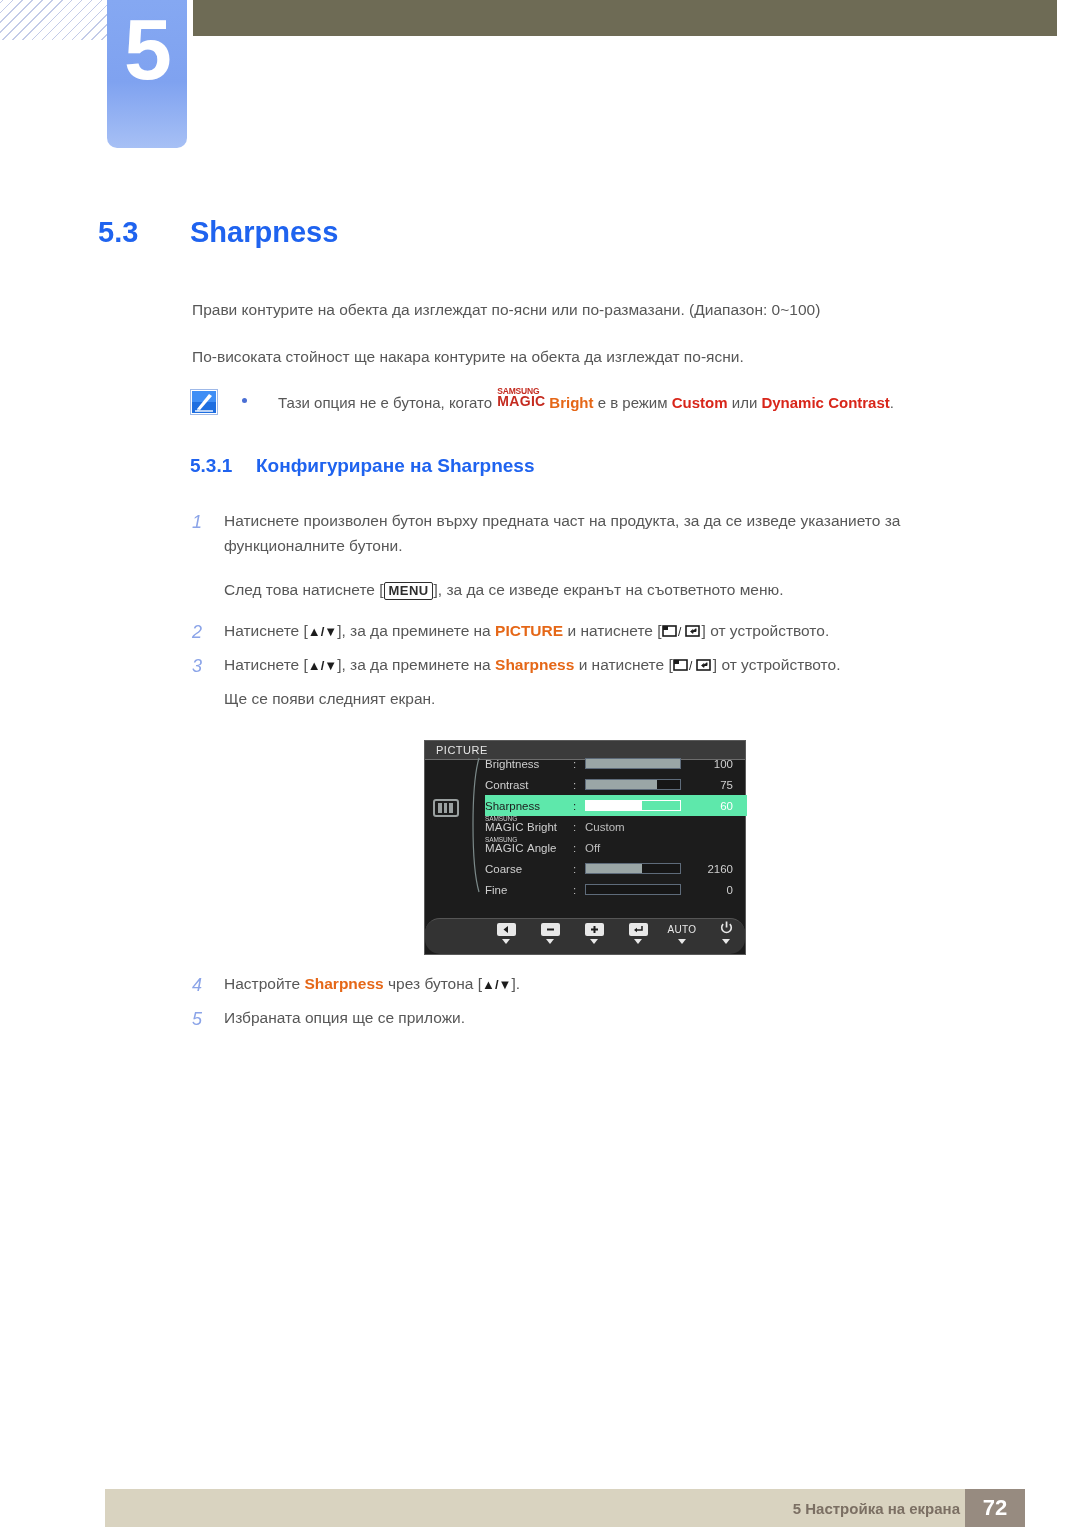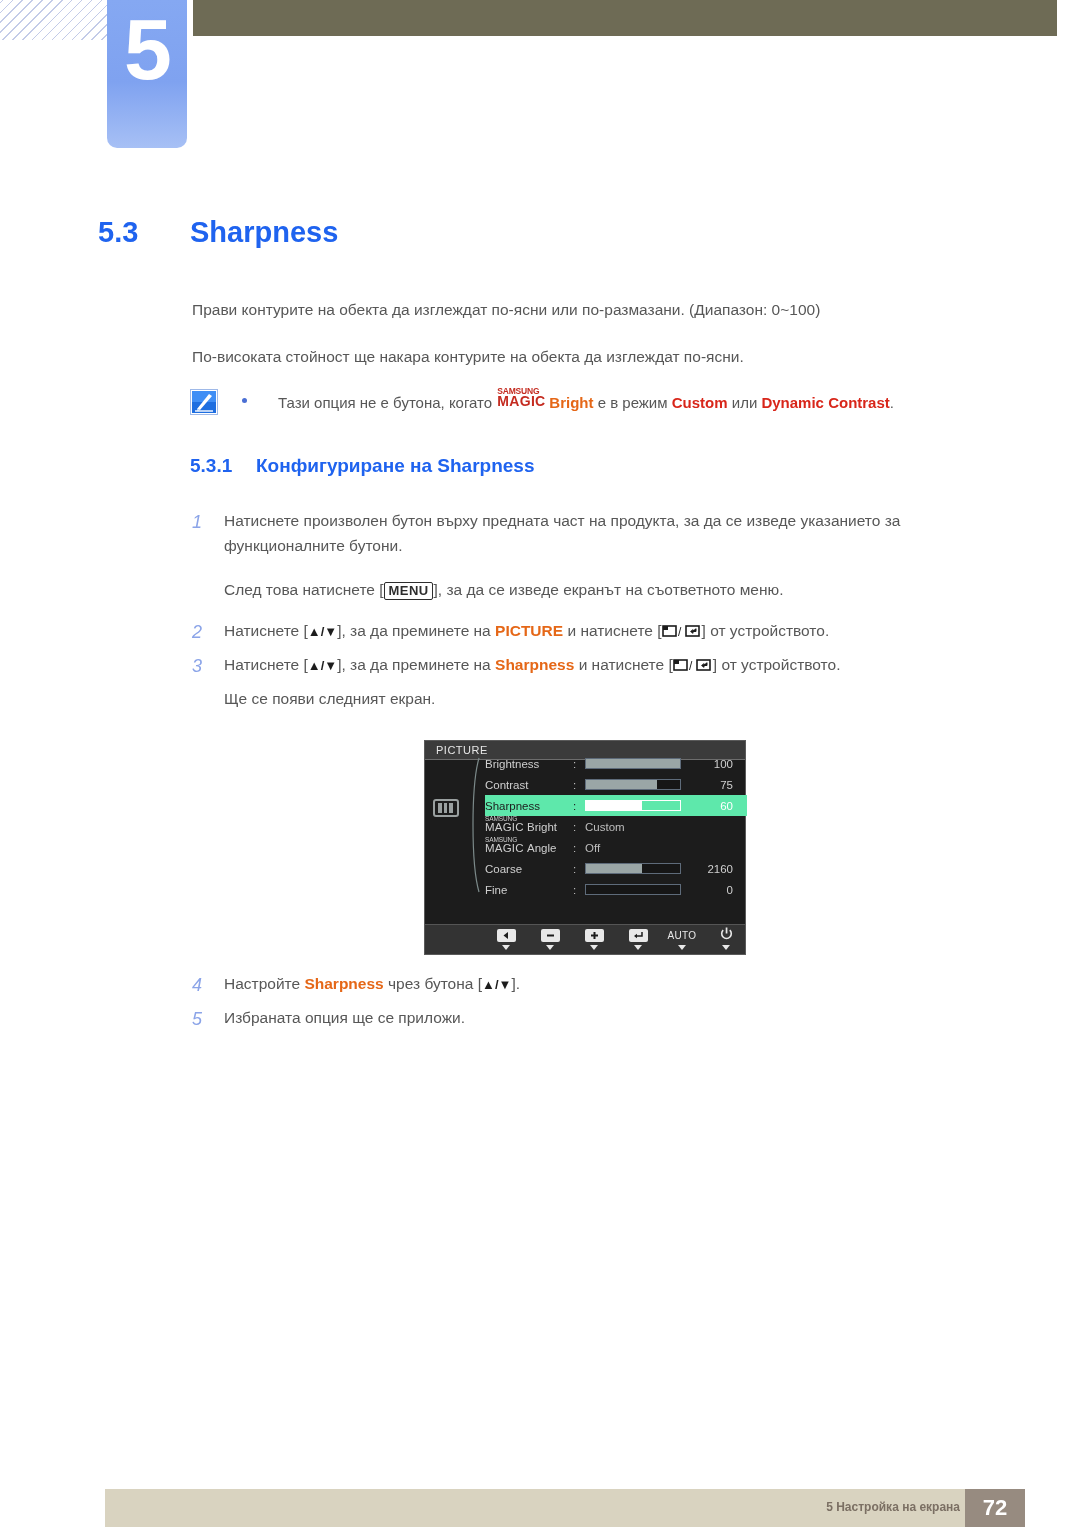--- a/index.html
+++ b/index.html
@@ -346,24 +346,25 @@
     font-size: 11.5px;
     letter-spacing: 0.2px;
     color: #cfcfcf;
     line-height: 12px;
   }
 
   .osd-foot {
     position: absolute;
     left: 0; bottom: 0;
     width: 100%;
-    height: 30px;
+    height: 36px;
     background: #333333;
     border-top: 1px solid #555555;
     box-sizing: border-box;
+    border-radius: 15px;
   }
   .osd-foot .btns {
     position: absolute;
     right: 4px; top: 3px;
     display: flex;
     gap: 14px;
   }
   .osd-btn {
     width: 30px;
     text-align: center;
@@ -399,21 +400,21 @@
   .footer-bar {
     position: absolute;
     left: 105px; top: 1489px;
     width: 920px;
     height: 38px;
     background: #d9d3c0;
   }
   .footer-text {
     position: absolute;
     right: 65px; top: 11px;
-    font-size: 12px;
+    font-size: 15px;
     font-weight: bold;
     color: #7b6f63;
     white-space: nowrap;
   }
   .footer-page {
     position: absolute;
     left: 860px; top: 0;
     width: 60px;
     height: 38px;
     background: #978b80;

